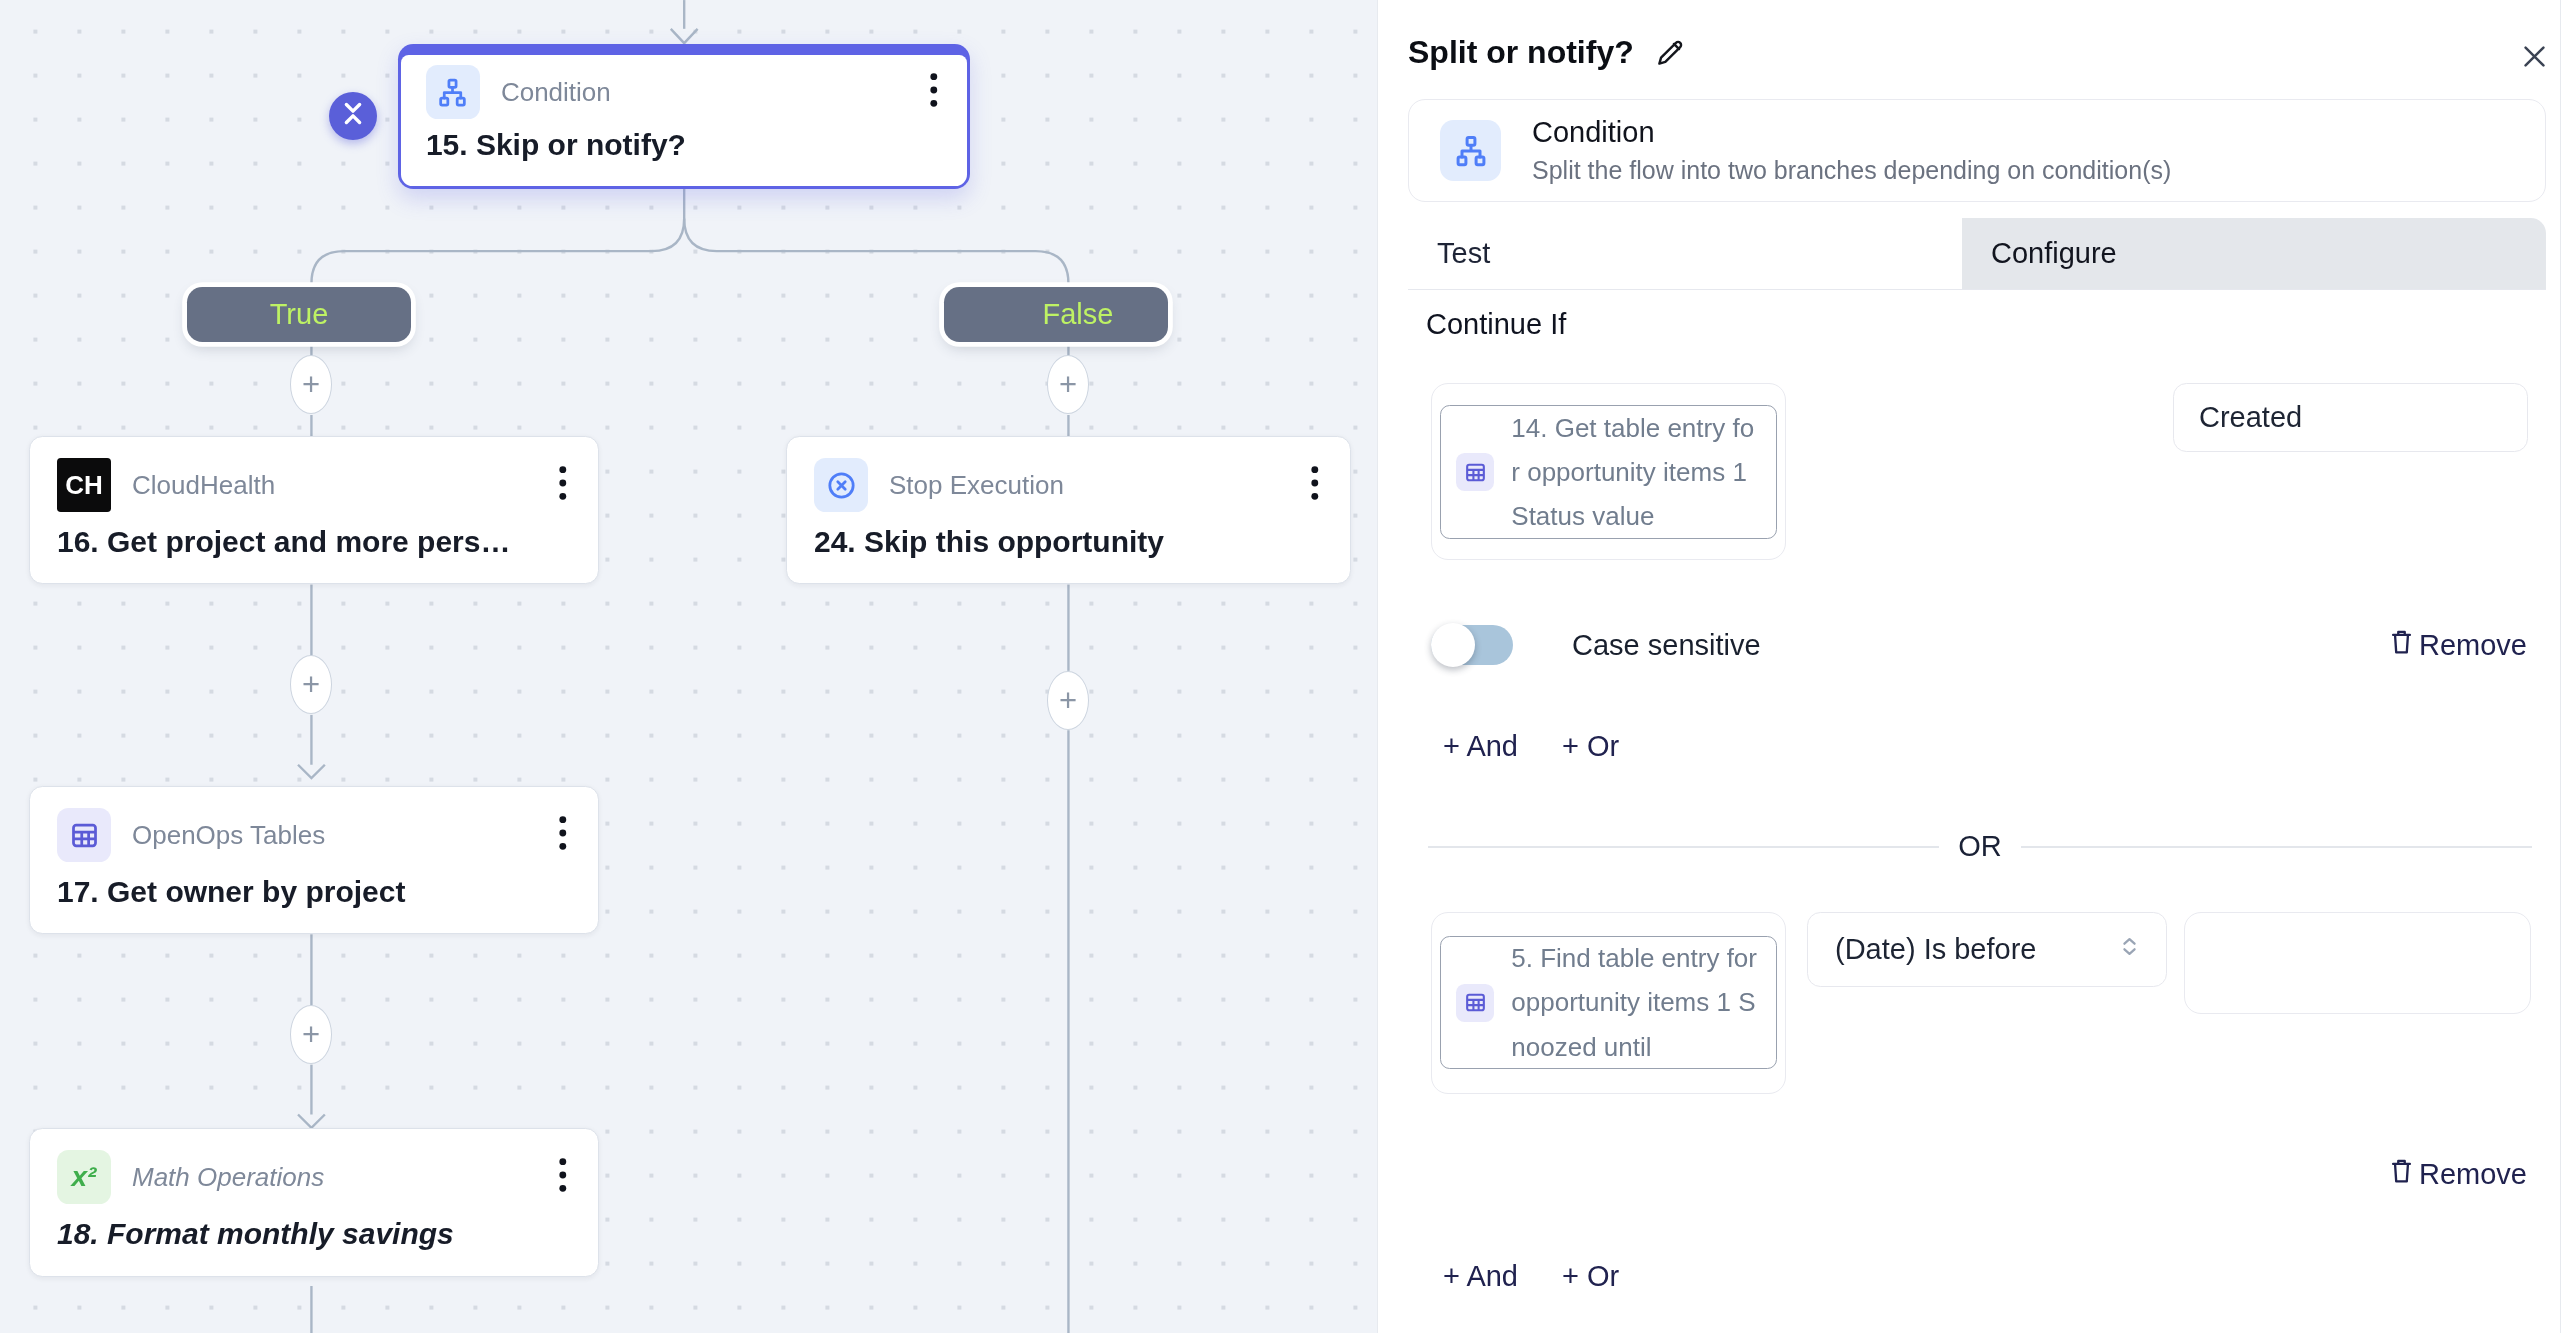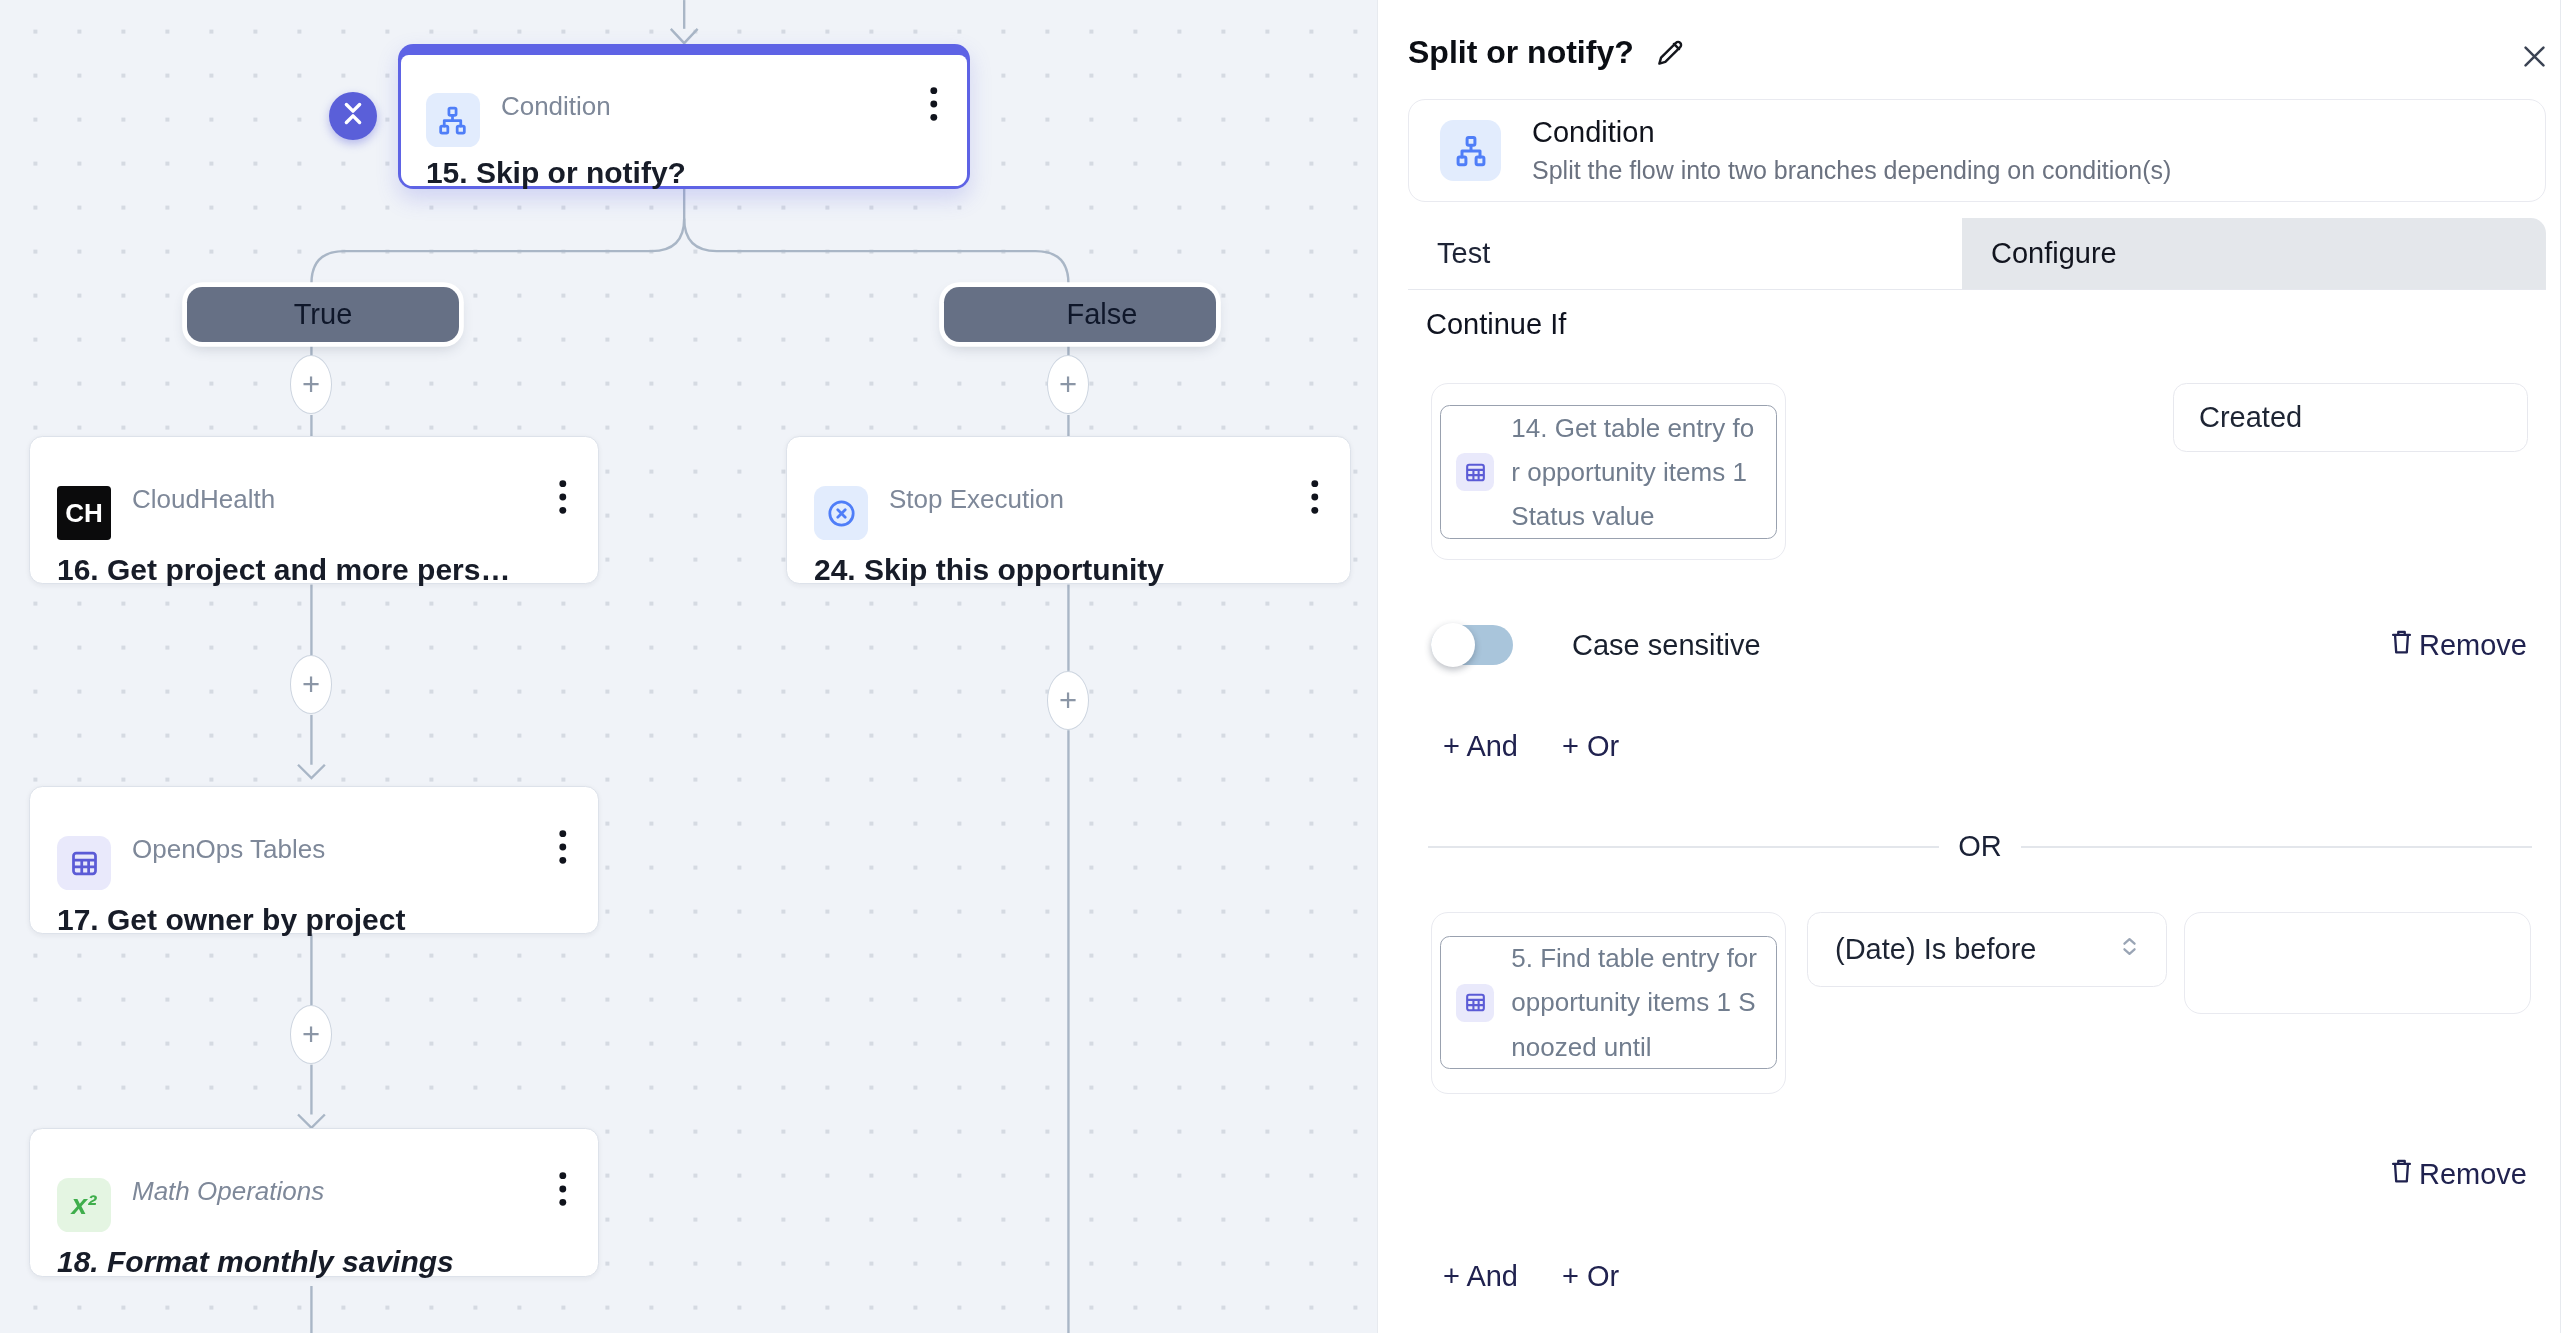--- a/index.html
+++ b/index.html
@@ -10,36 +10,36 @@
   
   .canvas {
     position:relative; width:1377px; height:1334px;
     background-color:#f0f3f8;
     background-image:radial-gradient(#d5dae2 2.3px, transparent 2.4px);
     background-size:44px 44px; background-position:13.4px 9.6px;
   }
   .edges { position:absolute; left:0; top:0; width:1377px; height:1334px; }
   .edges path { stroke:#a9b6c6; stroke-width:2.5; fill:none; }
 
-  .branch-pill { position:absolute; width:272px; height:55px; background:#667085;
-    border-radius:15.3px; color:#0f172a; font-size:29px; display:flex; align-items:center;
+  .branch-pill { position:absolute; width:224px; height:55px; background:#667085;
+    border-radius:15.3px; color:#bef264; font-size:29px; display:flex; align-items:center;
     justify-content:center; box-shadow:0 0 0 4.8px #ffffff, 0 5.7px 13.4px rgba(51,65,85,.22); }
   .pill-true { left:187px; top:287px; }
   .pill-false { left:944px; top:287px;padding-left:44px; }
 
   .plus-oval { position:absolute; width:42px; height:59px; background:#fff;
     border:1.9px solid #ccd4df; border-radius:50%; display:flex; align-items:center;
     justify-content:center; color:#8b96a6; font-size:31px; font-weight:400; cursor:pointer; }
 
   .node { position:absolute; width:570px; height:148px; background:#fff;
     border:1.9px solid #dde2ea; border-radius:13.4px; padding:21px 27px;
     box-shadow:0 1.9px 5.7px rgba(30,41,59,.06); }
   .node-head { display:flex; align-items:center; gap:21px; }
   .app-icon { width:54px; height:54px; border-radius:11.5px; display:flex;
-    align-items:center; justify-content:center; flex:0 0 auto;margin-top:28px; }
+    align-items:center; justify-content:center; flex:0 0 auto; }
   .icon-blue-bg { background:#e2ecfd; }
   .icon-lav-bg { background:#e9e9fb; }
   .icon-green-bg { background:#e4f5e2; }
   .icon-black-bg { background:#0b0b0c; border-radius:3.8px; color:#fff; font-weight:700; font-size:26px; }
   .math-glyph { color:#3fae4c; font-weight:700; font-size:28px; }
   .node-app { font-size:26px; color:#7e8899; flex:1; white-space:nowrap; }
   .kebab { flex:0 0 auto; cursor:pointer; padding:1.9px 3.8px; }
   .node-name { font-size:30px; font-weight:600; color:#171c28; margin-top:13.4px; white-space:nowrap; }
 
   .node-selected { position:absolute; left:398px; top:44px; width:572px; height:145px;

